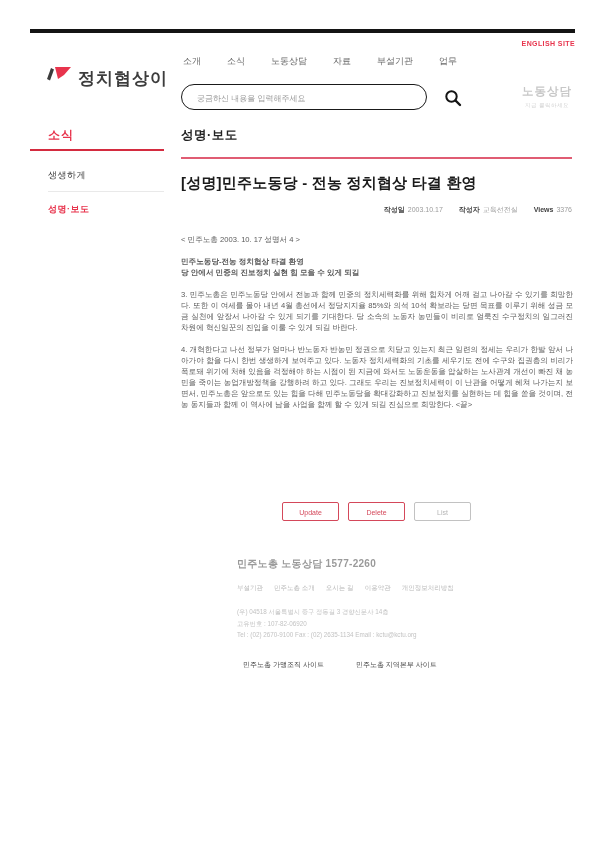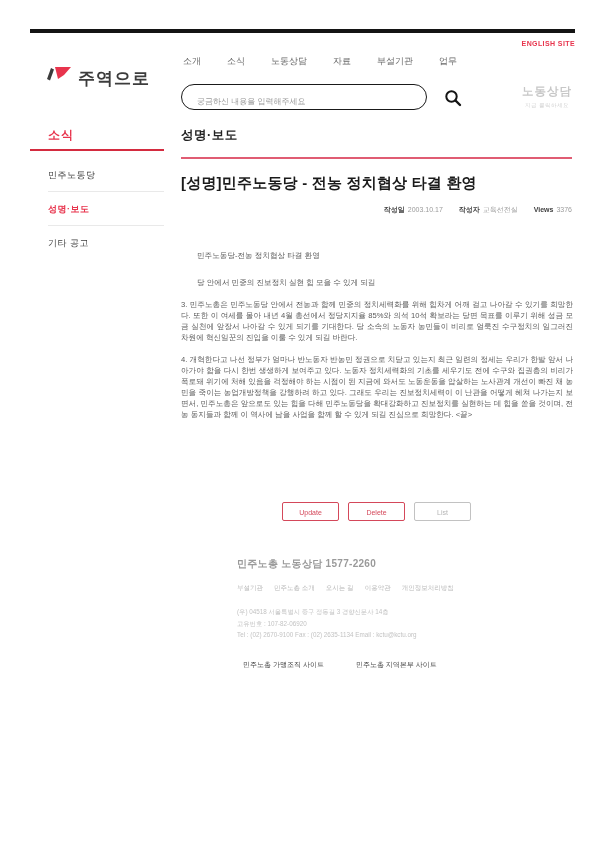--- a/index.html
+++ b/index.html
@@ -8,21 +8,21 @@
     font-family:"Liberation Sans","DejaVu Sans",sans-serif;
     -webkit-font-smoothing:antialiased;overflow:hidden;
   }
   
   .topbar{position:absolute;left:30px;right:25px;top:29px;height:4px;background:#141414;}
   .english-site{position:absolute;top:40px;right:25px;color:#e8344d;font-size:7px;font-weight:bold;letter-spacing:.4px;text-decoration:none;}
   .logo{position:absolute;left:46px;top:66px;display:flex;align-items:center;gap:6px;}
   .logo-text{font-size:17px;font-weight:bold;color:#3c3c3c;letter-spacing:1px;}
   .nav{position:absolute;left:183px;top:55px;display:flex;gap:26px;font-size:9px;color:#666;}
   .nav span{cursor:pointer;}
-  .search{position:absolute;left:181px;top:84px;width:246px;height:26px;border:1.5px solid #1a1a1a;border-radius:15px;display:flex;align-items:flex-end;padding:2px 13px;box-sizing:border-box;background:#fff;}
+  .search{position:absolute;left:181px;top:84px;width:246px;height:26px;border:1.5px solid #1a1a1a;border-radius:15px;display:flex;align-items:flex-start;padding:8px 13px;box-sizing:border-box;background:#fff;}
   .search input{border:0;outline:0;width:100%;font-size:8px;color:#444;font-family:inherit;background:transparent;}
   .search input::placeholder{color:#9a9a9a;}
   .search-icon{position:absolute;left:444px;top:89px;width:18px;height:18px;}
   .consult{position:absolute;left:514px;top:84px;width:66px;text-align:center;cursor:pointer;}
   .consult .t{font-size:11.5px;font-weight:bold;color:#c7c7c7;letter-spacing:1px;}
   .consult .s{font-size:5.5px;color:#d2d2d2;margin-top:3px;letter-spacing:.5px;}
   
   .sb-title{position:absolute;left:48px;top:127px;font-size:12px;font-weight:bold;color:#e8344d;letter-spacing:1px;}
   .sb-rule{position:absolute;left:30px;top:149px;width:134px;height:2px;background:#d42b3f;}
   .sb-list{position:absolute;left:48px;top:158px;width:116px;}
@@ -30,21 +30,21 @@
   .sb-item:last-child{border-bottom:0;}
   .sb-item.active{color:#e8344d;font-weight:bold;}
   
   .section-title{position:absolute;left:181px;top:127px;font-size:12.5px;font-weight:bold;color:#222;letter-spacing:.5px;}
   .section-rule{position:absolute;left:181px;top:157px;width:391px;height:2px;background:#e05c73;}
   .article-title{position:absolute;left:181px;top:174px;width:391px;text-align:left;font-size:15px;font-weight:bold;color:#1a1a1a;letter-spacing:.2px;}
   .meta{position:absolute;left:181px;top:205px;width:391px;text-align:right;font-size:7px;color:#9b9b9b;}
   .meta b{color:#3f3f3f;font-weight:bold;margin-left:14px;margin-right:3px;}
   .body-text{position:absolute;left:181px;top:234px;width:392px;font-size:7.6px;line-height:11px;color:#5a5a5a;text-align:justify;word-break:break-all;}
   .body-text .blk{margin:0 0 11px;}
-  .body-text .sub{margin:16px;}
+  .body-text .sub{margin:0;font-weight:bold;}
   
   .btn-row{position:absolute;left:181px;top:502px;width:391px;display:flex;justify-content:center;gap:9px;}
   .btn{width:57px;height:19px;background:#fff;border:1px solid #d4485a;color:#d4485a;font-size:7px;border-radius:2px;font-family:inherit;cursor:pointer;line-height:17px;text-align:center;box-sizing:border-box;}
   .btn.gray{border-color:#c2c2c2;color:#b5b5b5;}
   
   .f-heading{position:absolute;left:237px;top:557px;font-size:10px;font-weight:bold;color:#9a9a9a;letter-spacing:.3px;}
   .f-links{position:absolute;left:237px;top:584px;display:flex;gap:11px;font-size:6.5px;color:#b8b8b8;}
   .f-links span{cursor:pointer;}
   .f-addr{position:absolute;left:237px;top:606px;font-size:6.3px;color:#c3c3c3;line-height:11.5px;}
   .site-links{position:absolute;left:243px;top:660px;display:flex;gap:32px;font-size:7px;color:#444;}
@@ -56,21 +56,21 @@
 <div class="topbar"></div>
 <a class="english-site">ENGLISH SITE</a>
 
 <div class="logo">
   <span>
     <svg width="26" height="20" viewBox="0 0 26 20">
       <polygon points="1,13 5,2 8,3.5 4,14.5" fill="#3c3c3c"></polygon>
       <polygon points="9,1 25,1 18,9 12,13" fill="#e8344d"></polygon>
     </svg>
   </span>
-  <span class="logo-text">주역으로</span>
+  <span class="logo-text">정치협상이</span>
 </div>
 
 <div class="nav">
   <span>소개</span>
   <span>소식</span>
   <span>노동상담</span>
   <span>자료</span>
   <span>부설기관</span>
   <span>업무</span>
 </div>
@@ -86,36 +86,36 @@
 </span>
 
 <div class="consult">
   <div class="t">노동상담</div>
   <div class="s">지금 클릭하세요</div>
 </div>
 
 <div class="sb-title">소식</div>
 <div class="sb-rule"></div>
 <div class="sb-list">
-  <div class="sb-item">민주노동당</div>
+  <div class="sb-item">생생하게</div>
   <div class="sb-item active">성명·보도</div>
-  <div class="sb-item">기타 공고</div>
 </div>
 
 <div class="section-title">성명·보도</div>
 <div class="section-rule"></div>
 <div class="article-title">[성명]민주노동당 - 전농 정치협상 타결 환영</div>
 
 <div class="meta">
   <b>작성일</b><span>2003.10.17</span>
   <b>작성자</b><span>교육선전실</span>
   <b>Views</b><span>3376</span>
 </div>
 
 <div class="body-text">
+  <p class="blk">&lt; 민주노총 2003. 10. 17 성명서 4 &gt;</p>
   <p class="sub">민주노동당-전농 정치협상 타결 환영</p>
   <p class="blk sub" style="margin-bottom:11px">당 안에서 민중의 진보정치 실현 힘 모을 수 있게 되길</p>
   <p class="blk">3. 민주노총은 민주노동당 안에서 전농과 함께 민중의 정치세력화를 위해 힘차게 어깨 걸고 나아갈 수 있기를 희망한다. 또한 이 여세를 몰아 내년 4월 총선에서 정당지지율 85%와 의석 10석 확보라는 당면 목표를 이루기 위해 성금 모금 실천에 앞장서 나아갈 수 있게 되기를 기대한다. 당 소속의 노동자 농민들이 비리로 얼룩진 수구정치의 일그러진 차원에 혁신일꾼의 진입을 이룰 수 있게 되길 바란다.</p>
   <p class="blk">4. 개혁한다고 나선 정부가 얼마나 반노동자 반농민 정권으로 치닫고 있는지 최근 일련의 정세는 우리가 한발 앞서 나아가야 함을 다시 한번 생생하게 보여주고 있다. 노동자 정치세력화의 기초를 세우기도 전에 수구와 집권층의 비리가 폭로돼 위기에 처해 있음을 걱정해야 하는 시점이 된 지금에 와서도 노동운동을 압살하는 노사관계 개선이 빠진 채 농민을 죽이는 농업개방정책을 강행하려 하고 있다. 그래도 우리는 진보정치세력이 이 난관을 어떻게 헤쳐 나가는지 보면서, 민주노총은 앞으로도 있는 힘을 다해 민주노동당을 확대강화하고 진보정치를 실현하는 데 힘을 쏟을 것이며, 전농 동지들과 함께 이 역사에 남을 사업을 함께 할 수 있게 되길 진심으로 희망한다. &lt;끝&gt;</p>
 </div>
 
 <div class="btn-row">
   <button class="btn">Update</button>
   <button class="btn">Delete</button>
   <button class="btn gray">List</button>

